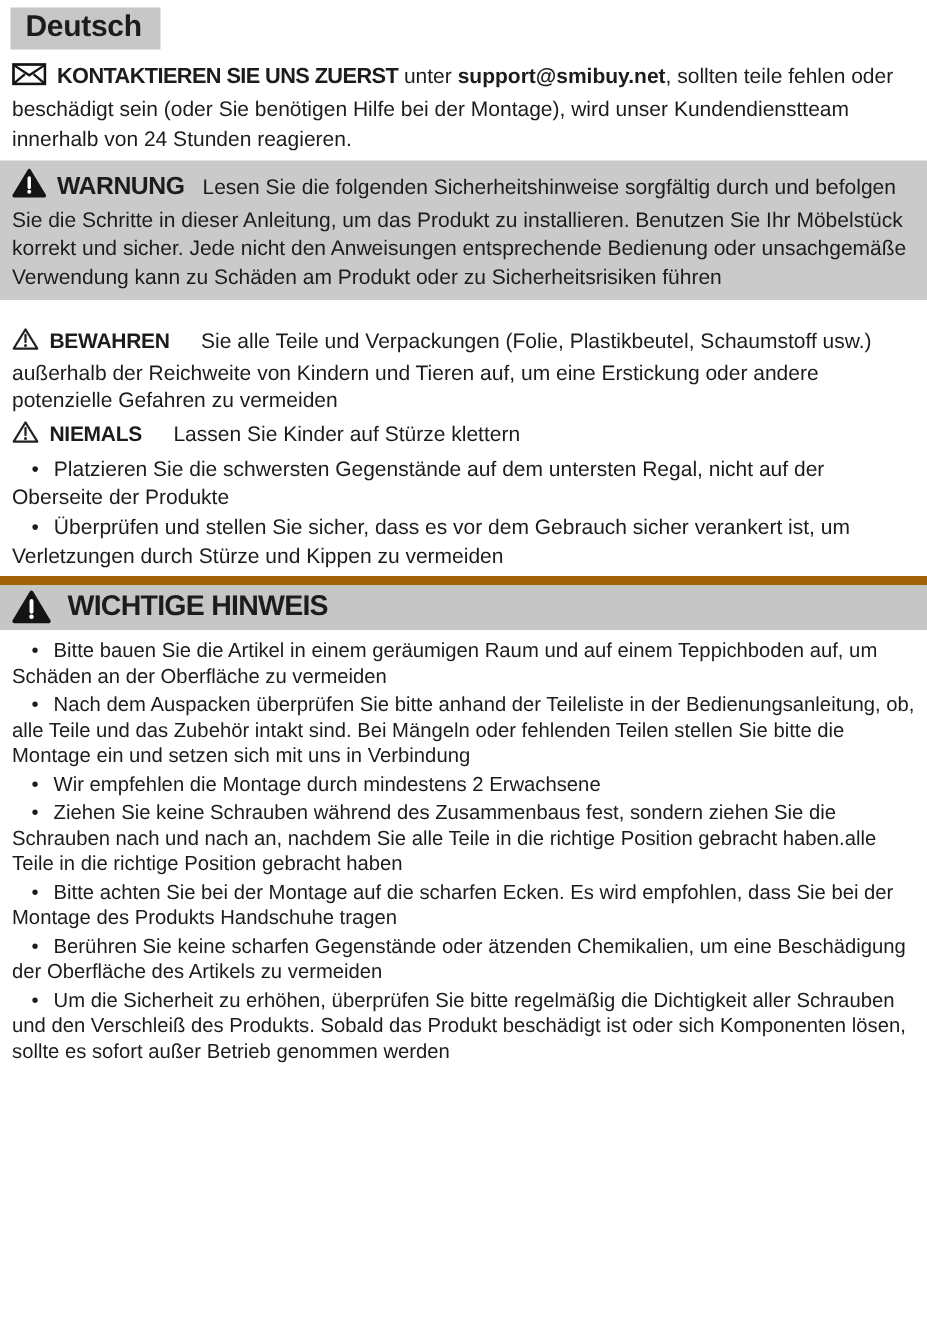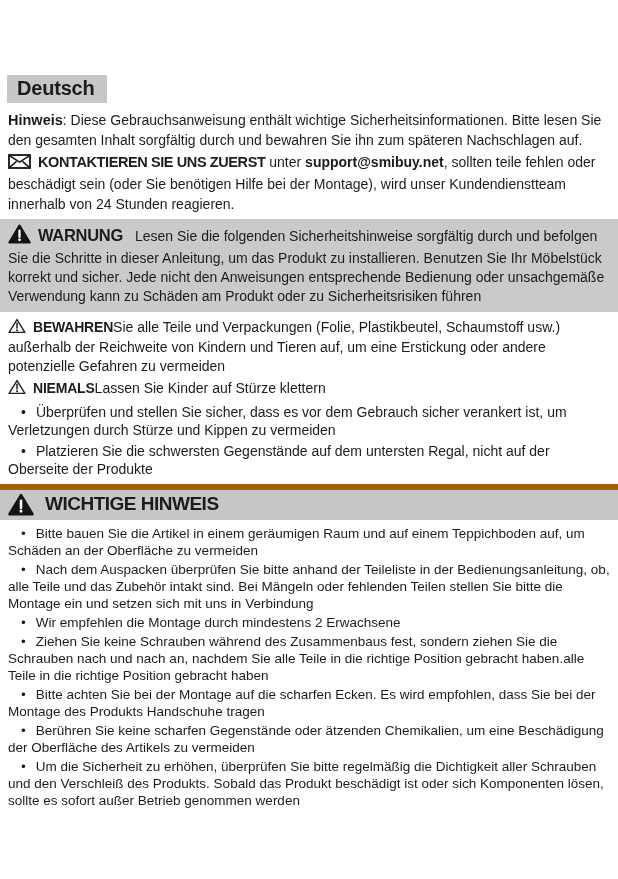--- a/index.html
+++ b/index.html
@@ -4,21 +4,21 @@
 <style>
   * { margin:0; padding:0; box-sizing:border-box; }
   html,body { background:#ffffff; }
   .page {
     position:relative;
     width:618px; height:879px;
     background:#ffffff;
     color:#1c1c1c;
     font-family:"Liberation Sans","DejaVu Sans",sans-serif;
     overflow:hidden;
-    display:flex; flex-direction:column;justify-content:center;
+    display:flex; flex-direction:column;
   }
   .lang-tab {
     display:inline-block;
     align-self:flex-start;
     background:#c7c7c7;
     font-weight:bold;
     font-size:20px;
     letter-spacing:-0.2px;
     padding:2px 12px 3px 10px;
     margin:5px 0 7px 7px;
@@ -26,32 +26,32 @@
   p.body {
     font-size:14px; line-height:20px;
     padding:0 8px; margin:0 0 2px 0;
   }
   b.inline-label { font-size:14.5px; }
   b.narrow { letter-spacing:-0.4px; font-size:14.5px; }
   .icon-inline { display:inline-block; vertical-align:-2px; margin-right:7px; }
   .warn-block {
     background:#cacaca;
     padding:5px 8px 6px 8px;
-    margin:3px 0 4px 0;
+    margin:3px 0 16px 0;
   }
   .warn-block p { font-size:14px; line-height:19px; }
   .warn-title {
     font-weight:bold; font-size:16.5px; letter-spacing:-0.3px;
     margin:0 12px 0 7px;
   }
   p.safety {
     font-size:14px; line-height:18.5px;
     padding:0 8px; margin:2px 0;
   }
-  b.slabel { margin-right:0; letter-spacing:-0.2px; }
+  b.slabel { margin-right:21px; letter-spacing:-0.2px; }
   p.bullet {
     font-size:14px; line-height:18.5px;
     padding:0 8px; margin:1px 0;
     text-indent:13px;
   }
   .dot { padding-right:10px; }
   .imp-bar {
     background:#c6c6c6;
     border-top:6px solid #a16207;
     padding:3px 8px 4px 8px;
@@ -66,21 +66,20 @@
     margin:1px 0;
   }
 </style>
 </head>
 <body>
 
 <div class="page">
 
   <div class="lang-tab">Deutsch</div>
 
-  <p class="body"><b class="inline-label">Hinweis</b><span>:  Diese Gebrauchsanweisung enthält wichtige Sicherheitsinformationen. Bitte lesen Sie den gesamten Inhalt sorgfältig durch und bewahren Sie ihn zum späteren Nachschlagen auf.</span></p>
 
   <p class="body"><span class="icon-inline"><svg width="23" height="15" viewBox="0 0 23 15">
           <rect x="1" y="1" width="21" height="13" fill="none" stroke="#141414" stroke-width="1.8"></rect>
           <path d="M1.5 1.6 L11.5 8.2 L21.5 1.6" fill="none" stroke="#141414" stroke-width="1.5"></path>
           <path d="M1.5 13.4 L8.6 7.4 M21.5 13.4 L14.4 7.4" fill="none" stroke="#141414" stroke-width="1.5"></path>
         </svg></span><b class="narrow">KONTAKTIEREN SIE UNS ZUERST</b><span> unter </span><b>support@smibuy.net</b><span>, sollten teile fehlen oder beschädigt sein (oder Sie benötigen Hilfe bei der Montage), wird unser Kundendienstteam innerhalb von 24 Stunden reagieren.</span></p>
 
   <div class="warn-block">
     <p><span class="icon-inline" style="margin-right:0;vertical-align:-3px;"><svg width="23" height="20" viewBox="0 0 24 21">
             <path d="M12 1.8 L22.6 19.4 H1.4 Z" fill="#141414" stroke="#141414" stroke-width="2.4" stroke-linejoin="round"></path>
@@ -95,22 +94,22 @@
           <circle cx="9" cy="12.3" r="1" fill="#222222"></circle>
         </svg></span><b class="slabel">BEWAHREN</b><span>Sie alle Teile und Verpackungen (Folie, Plastikbeutel, Schaumstoff usw.) außerhalb der Reichweite von Kindern und Tieren auf, um eine Erstickung oder andere potenzielle Gefahren zu vermeiden</span></p>
 
   <p class="safety"><span class="icon-inline"><svg width="18" height="16" viewBox="0 0 18 16">
           <path d="M9 1.6 L16.9 14.4 H1.1 Z" fill="none" stroke="#222222" stroke-width="1.4" stroke-linejoin="round"></path>
           <path d="M9 5.2 L9 10" stroke="#222222" stroke-width="1.5" stroke-linecap="round"></path>
           <circle cx="9" cy="12.3" r="1" fill="#222222"></circle>
         </svg></span><b class="slabel">NIEMALS</b><span>Lassen Sie Kinder auf Stürze klettern</span></p>
 
 
+  <p class="bullet"><span class="dot">•</span><span>Platzieren Sie die schwersten Gegenstände auf dem untersten Regal, nicht auf der Oberseite der Produkte</span></p>
   <p class="bullet"><span class="dot">•</span><span>Überprüfen und stellen Sie sicher, dass es vor dem Gebrauch sicher verankert ist, um Verletzungen durch Stürze und Kippen zu vermeiden</span></p>
-  <p class="bullet"><span class="dot">•</span><span>Platzieren Sie die schwersten Gegenstände auf dem untersten Regal, nicht auf der Oberseite der Produkte</span></p>
 
   <div class="imp-bar">
     <span style="display:inline-flex;">
         <svg width="26" height="23" viewBox="0 0 24 21">
           <path d="M12 1.8 L22.6 19.4 H1.4 Z" fill="#141414" stroke="#141414" stroke-width="2.4" stroke-linejoin="round"></path>
           <path d="M12 7 L12 13.6" stroke="#ffffff" stroke-width="2.4" stroke-linecap="round"></path>
           <circle cx="12" cy="16.6" r="1.4" fill="#ffffff"></circle>
         </svg>
       </span>
     <span class="imp-title">WICHTIGE HINWEIS</span>

